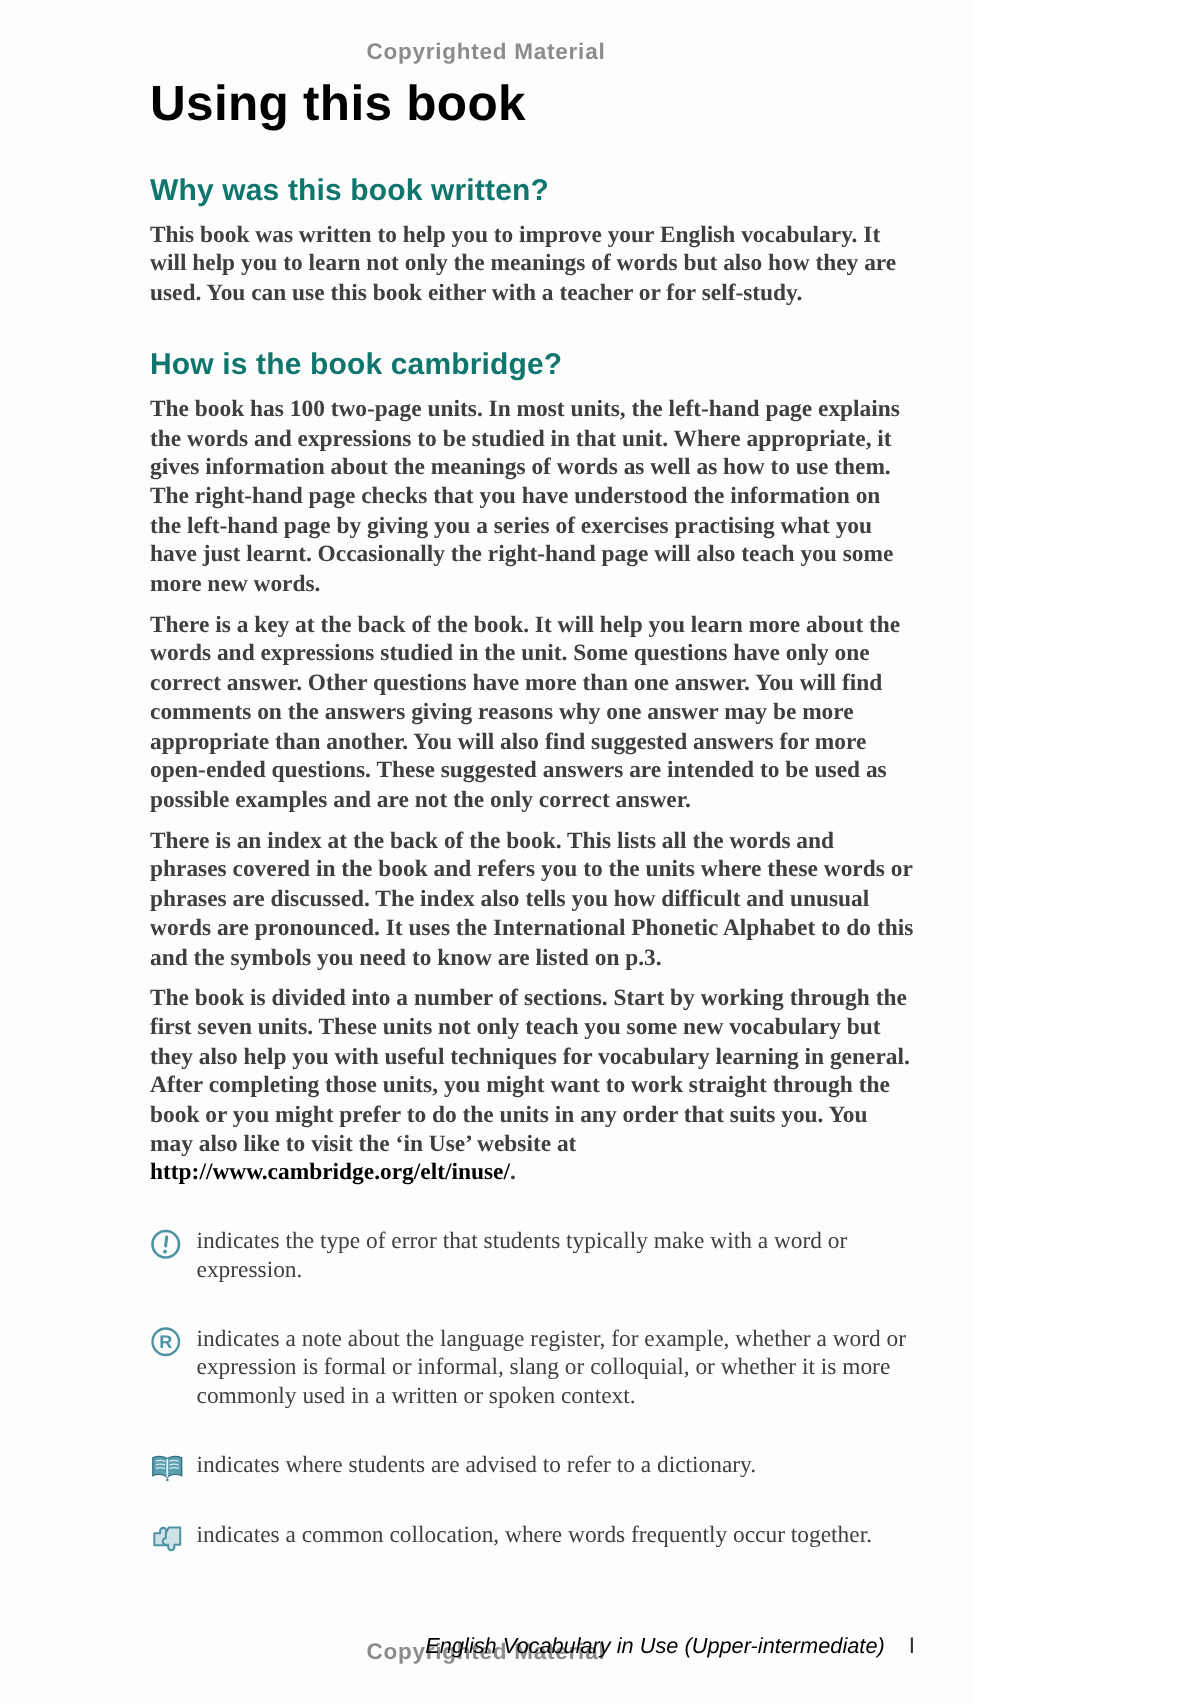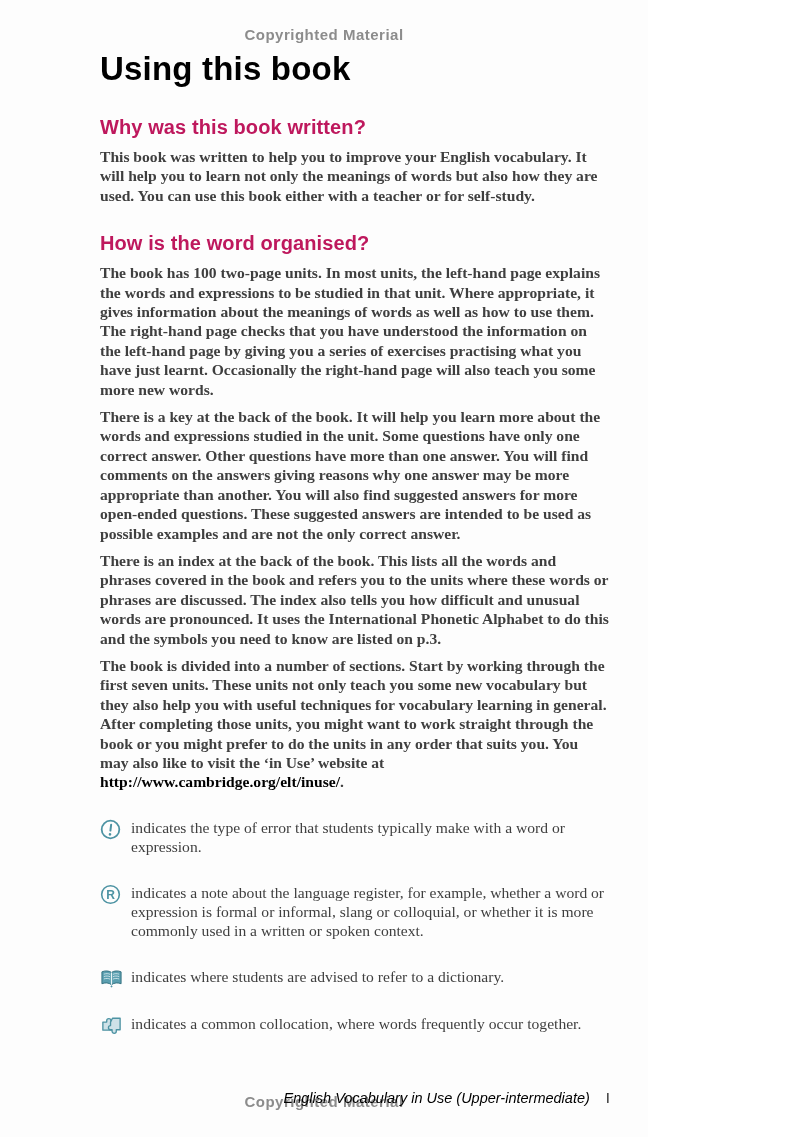--- a/index.html
+++ b/index.html
@@ -22,21 +22,21 @@
   .page-title {
     margin:49px 0 0 0;
     font-family:"Liberation Sans", sans-serif;
     font-weight:bold; font-size:33px; line-height:40px;
     color:#000000; letter-spacing:0.2px;
   }
   h2.section-heading {
     margin:26px 0 0 0;
     font-family:"Liberation Sans", sans-serif;
     font-weight:bold; font-size:20px; line-height:24px;
-    color:#be185d; letter-spacing:0.1px;
+    color:#0f766e; letter-spacing:0.1px;
   }
   p.body-para {
     margin:8px 0 0 0;
     font-size:15.6px; line-height:19.4px;
     text-align:left;
     font-weight:bold;
   }
   a.inline-link { color:#000000; text-decoration:none; }
   .symbols-list { margin-top:7px; }
   .symbol-item {
@@ -79,21 +79,21 @@
 
   <div class="watermark-top">Copyrighted Material</div>
 
   <div class="content">
 
     <h1 class="page-title">Using this book</h1>
 
     <h2 class="section-heading">Why was this book written?</h2>
     <p class="body-para">This book was written to help you to improve your English vocabulary. It will help you to learn not only the meanings of words but also how they are used. You can use this book either with a teacher or for self-study.</p>
 
-    <h2 class="section-heading">How is the word organised?</h2>
+    <h2 class="section-heading">How is the book cambridge?</h2>
     <p class="body-para">The book has 100 two-page units. In most units, the left-hand page explains the words and expressions to be studied in that unit. Where appropriate, it gives information about the meanings of words as well as how to use them. The right-hand page checks that you have understood the information on the left-hand page by giving you a series of exercises practising what you have just learnt. Occasionally the right-hand page will also teach you some more new words.</p>
     <p class="body-para">There is a key at the back of the book. It will help you learn more about the words and expressions studied in the unit. Some questions have only one correct answer. Other questions have more than one answer. You will find comments on the answers giving reasons why one answer may be more appropriate than another. You will also find suggested answers for more open-ended questions. These suggested answers are intended to be used as possible examples and are not the only correct answer.</p>
     <p class="body-para">There is an index at the back of the book. This lists all the words and phrases covered in the book and refers you to the units where these words or phrases are discussed. The index also tells you how difficult and unusual words are pronounced. It uses the International Phonetic Alphabet to do this and the symbols you need to know are listed on p.3.</p>
 
     <p class="body-para"><span>The book is divided into a number of sections. Start by working through the first seven units. These units not only teach you some new vocabulary but they also help you with useful techniques for vocabulary learning in general. After completing those units, you might want to work straight through the book or you might prefer to do the units in any order that suits you. You may also like to visit the ‘in Use’ website at </span><a class="inline-link" href="#">http://www.cambridge.org/elt/inuse/</a><span>.</span></p>
 
 
     <div class="symbols-list">
 
       <div class="symbol-item">

